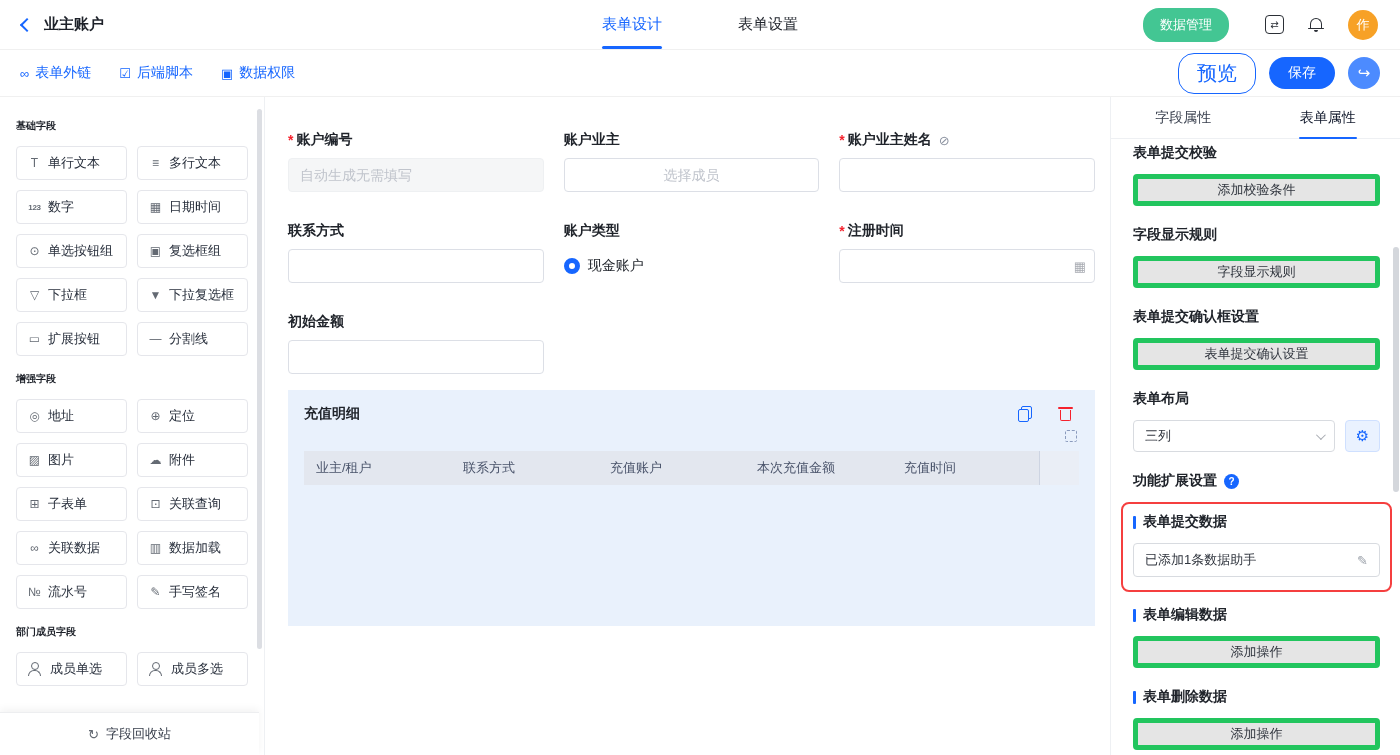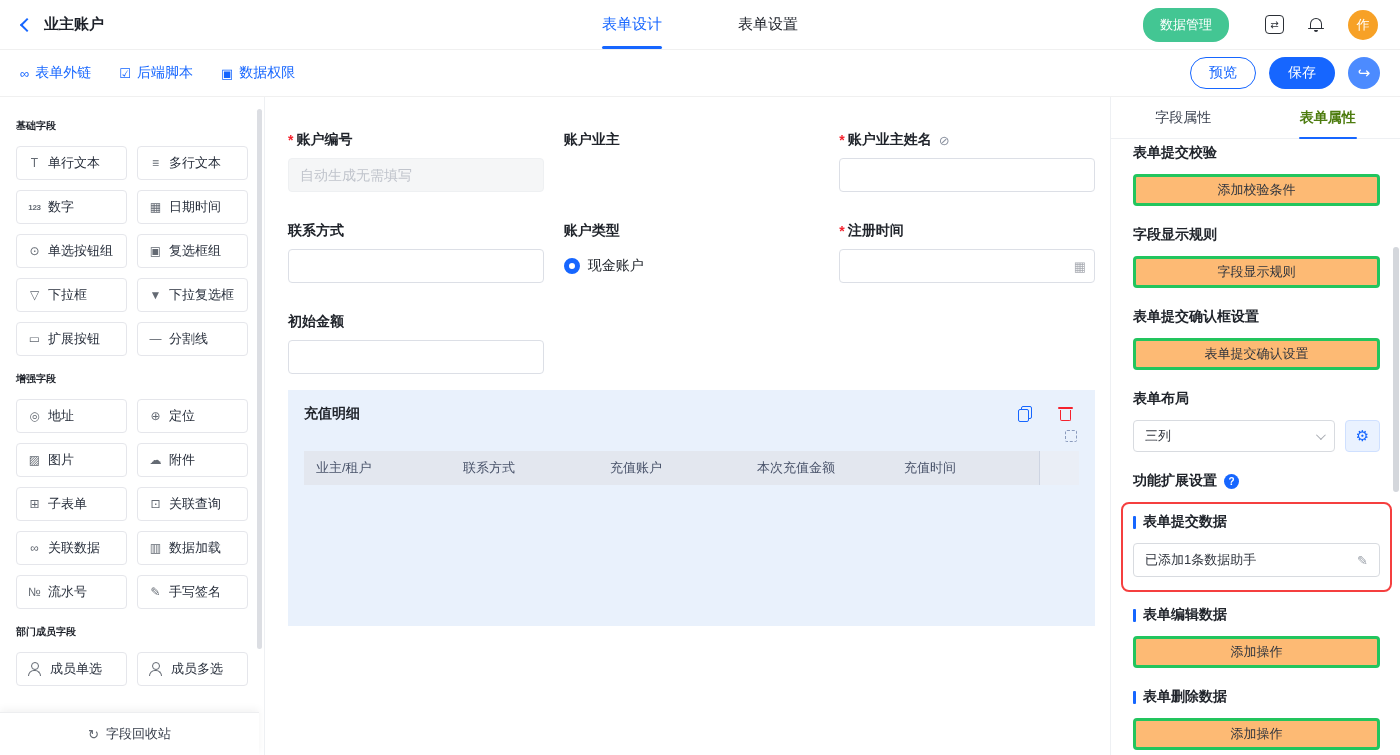--- a/index.html
+++ b/index.html
@@ -33,21 +33,21 @@
     display:flex; align-items:center; justify-content:center; font-size:13px; cursor:pointer; }
 
   
   .toolbar { height:47px; min-height:47px; background:#fff; border-bottom:1px solid #f0f0f0;
     display:flex; align-items:center; padding:0 20px; z-index:2; }
   .tool-links { display:flex; gap:28px; }
   .tool-link { color:#1666ff; font-size:14px; display:flex; align-items:center; gap:6px; cursor:pointer; }
   .tool-link .tl-glyph { font-size:13px; }
   .toolbar-right { margin-left:auto; display:flex; align-items:center; gap:13px; }
   .btn-preview { background:#fff; color:#1666ff; border:1px solid #1666ff; border-radius:16px;
-    font-size:14px; padding:6px 18px; cursor:pointer; font-family:inherit; }
+    font-size:20px; padding:6px 18px; cursor:pointer; font-family:inherit; }
   .btn-save { background:#1666ff; color:#fff; border:none; border-radius:16px;
     font-size:14px; padding:7px 19px; cursor:pointer; font-family:inherit; }
   .share-btn { width:32px; height:32px; border-radius:50%; background:#4c8bff; color:#fff;
     display:flex; align-items:center; justify-content:center; font-size:15px; cursor:pointer; }
 
   .body { flex:1; display:flex; overflow:hidden; }
 
   
   .sidebar { width:265px; min-width:265px; background:#fff; border-right:1px solid #eef0f3;
     position:relative; padding:14px 16px 0 16px; overflow:hidden; }
@@ -107,31 +107,31 @@
   .subtable-header { display:flex; align-items:stretch; margin-top:9px; height:34px; background:#e3e7ef; }
   .sub-col { width:147px; display:flex; align-items:center; padding-left:12px; font-size:13px; color:#49536a; }
   .sub-col-filler { flex:1; border-left:1px solid #cdd4e2; background:#eaeef6; }
 
   
   .panel { width:290px; min-width:290px; background:#fff; border-left:1px solid #eef0f3;
     display:flex; flex-direction:column; position:relative; overflow:hidden; }
   .panel-tabs { height:42px; min-height:42px; display:flex; border-bottom:1px solid #eef0f3; }
   .panel-tab { flex:1; display:flex; align-items:center; justify-content:center;
     font-size:14px; color:#383f4d; position:relative; cursor:pointer; }
-  .panel-tab.active { color:#4d7c0f; font-weight:700; }
+  .panel-tab.active { color:#0f172a; font-weight:400; }
   .panel-tab.active::after { content:""; position:absolute; bottom:-1px; left:50%; transform:translateX(-50%);
     width:58px; height:2.5px; background:#1666ff; border-radius:2px; }
   .panel-body { flex:1; overflow:hidden; padding:10px 20px 0 22px; }
   .panel-section { margin-bottom:20px; }
   .panel-title { font-size:14px; font-weight:700; color:#20242b; margin-bottom:12px;
     display:flex; align-items:center; }
   .panel-title.cut { margin-top:-5px; }
   .panel-title.bar::before { content:""; width:3px; height:13px; background:#1666ff;
     border-radius:1px; margin-right:7px; flex:none; }
-  .panel-btn { width:100%; height:32px; border:3px solid #22c55e; border-radius:4px; background:#fdba74;
+  .panel-btn { width:100%; height:32px; border:5px solid #22c55e; border-radius:4px; background:#e5e5e5;
     font-size:13px; color:#30353e; cursor:pointer; font-family:inherit;
     display:flex; align-items:center; justify-content:center; }
   .layout-row { display:flex; align-items:center; gap:10px; }
   .select-box { flex:1; height:32px; border:1px solid #d8dbe0; border-radius:4px; background:#fff;
     display:flex; align-items:center; padding:0 11px; font-size:13px; color:#30353e; cursor:pointer; }
   .select-caret { margin-left:auto; width:7px; height:7px; border-right:1.5px solid #a8abb2;
     border-bottom:1.5px solid #a8abb2; transform:rotate(45deg) translateY(-2px); }
   .gear-btn { width:35px; height:32px; border:1px solid #cfe0ff; background:#eaf2ff; border-radius:4px;
     color:#1666ff; font-size:15px; display:flex; align-items:center; justify-content:center; cursor:pointer; }
   .sec-heading { margin-bottom:12px;text-align:center; }
@@ -308,20 +308,21 @@
           <div class="field-label required">
             <span>账户编号</span>
           </div>
           <input class="text-input disabled-input" disabled="" placeholder="自动生成无需填写" style="">
         </div>
 
         <div class="field">
           <div class="field-label">
             <span>账户业主</span>
           </div>
+          <input class="text-input center-input" placeholder="选择成员" style="">
         </div>
 
         <div class="field">
           <div class="field-label required">
             <span>账户业主姓名</span>
             <span class="eye-icon">⊘</span>
           </div>
           <input class="text-input" style="">
         </div>
 

